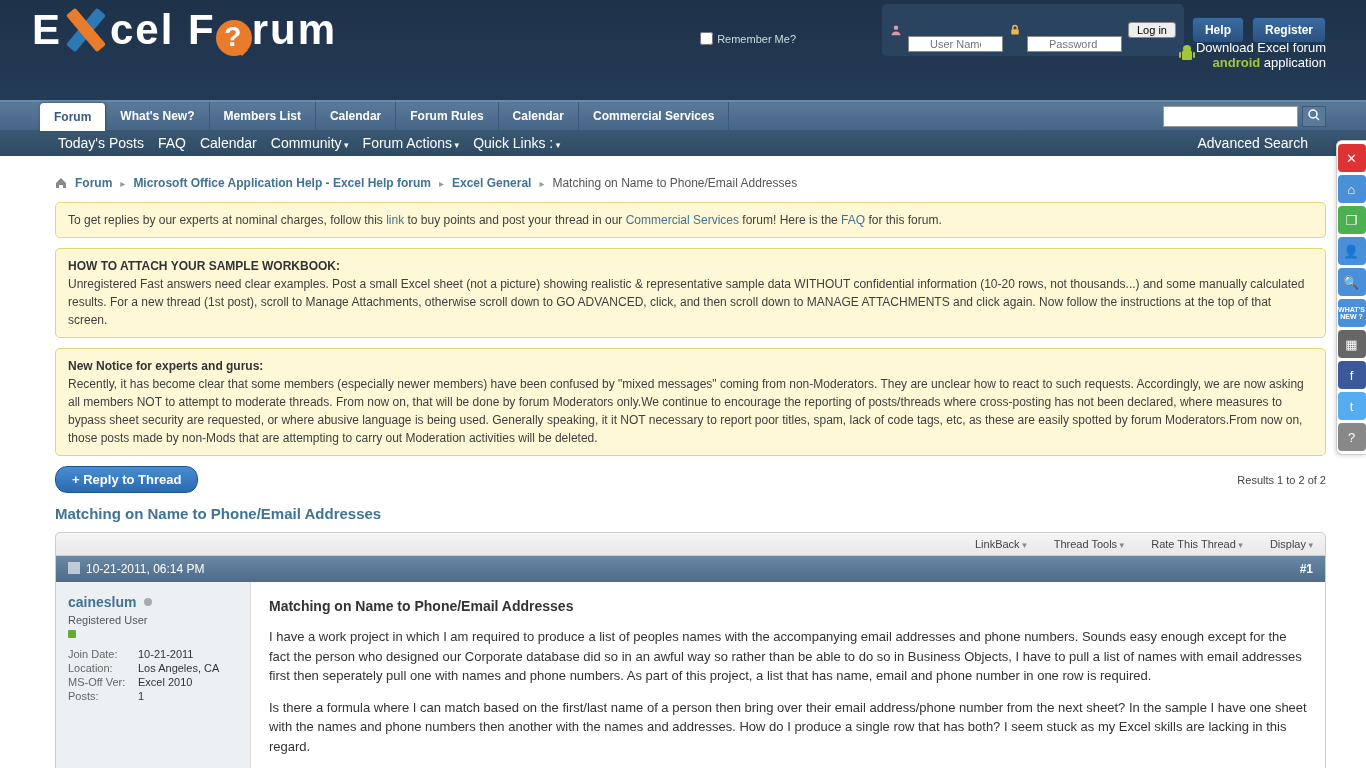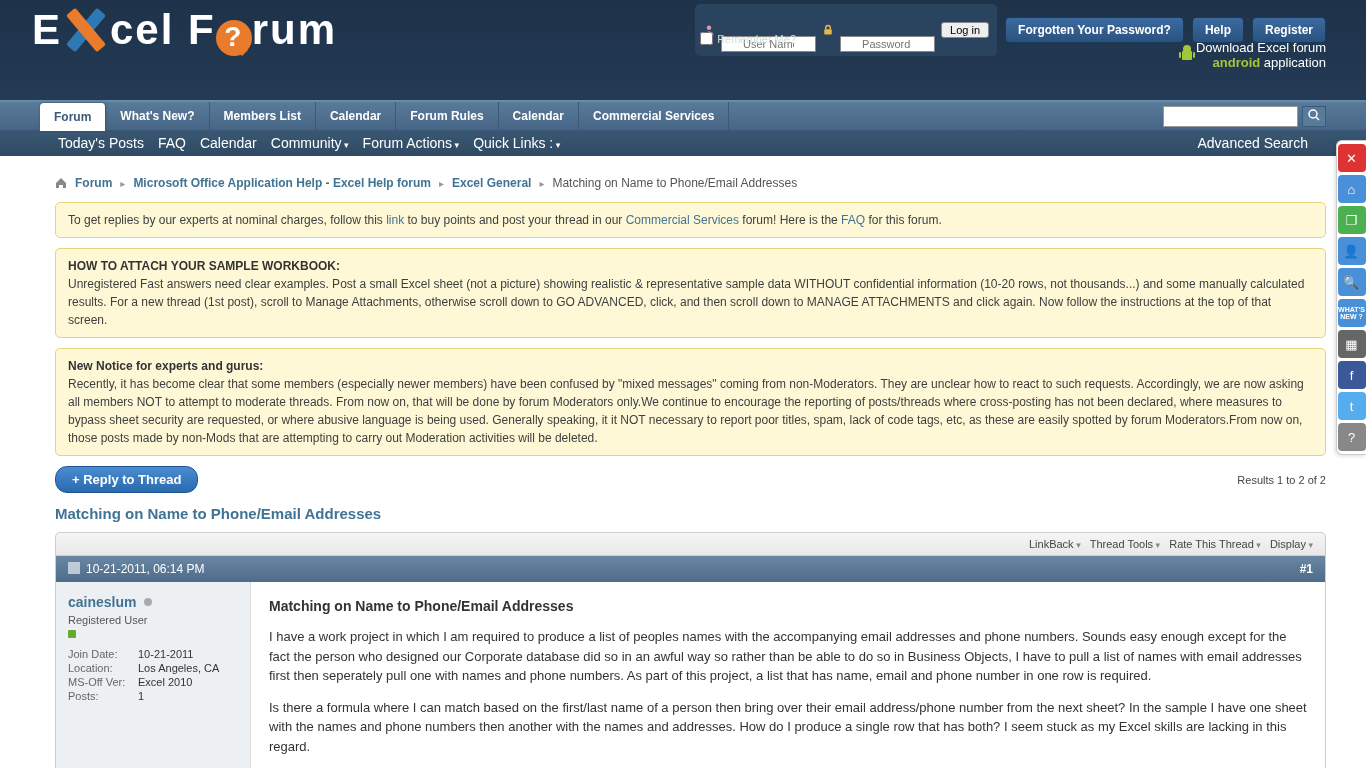--- a/index.html
+++ b/index.html
@@ -44,21 +44,21 @@
 .home-icon{width:12px;height:12px;display:inline-block;}
 .notice { background:#fff8d7; border:1px solid #e6d47a; border-radius:5px; padding:8px 12px; margin-bottom:10px; font-size:12px; color:#3e3e3e; line-height:1.5;}
 .notice a { color:#417394;}
 .notice .nh { font-weight:bold; color:#333;}
 .toolbar-row { display:flex; align-items:center; margin:10px 0 8px;}
 .reply-btn { background: linear-gradient(#4a8cd1, #2a6bb0); color:#fff; font-weight:bold; font-size:13px; padding:5px 16px; border-radius:12px; border:1px solid #1f5690; cursor:pointer;}
 .reply-btn::before{content:'+ ';}
 .results { margin-left:auto; font-size:11px; color:#444;}
 .thread-title { color:#417394; font-weight:bold; font-size:15px; padding:4px 0 10px;}
 .post-tools { background:linear-gradient(#f5f5f5,#e8e8e8); border:1px solid #ccc; border-radius:5px 5px 0 0; padding:5px 12px; text-align:right; font-size:11px; color:#444;}
-.post-tools span { margin-left:6px; cursor:pointer;}
+.post-tools span { margin-left:24px; cursor:pointer;}
 .post-tools span::after{content:' ▾'; font-size:9px; color:#888;}
 .post { border:1px solid #ccc; border-top:none;}
 .post-head { background: linear-gradient(#6a87a3, #4d6c8a); color:#fff; padding:6px 12px; font-size:12px; display:flex;}
 .post-head .pnum { margin-left:auto; font-weight:bold;}
 .post-head .pnum a{color:#fff;text-decoration:none;}
 .post-body { display:flex; background:#f6f6f6;}
 .userbit { width:195px; padding:12px; border-right:1px solid #ddd; background:#edf0f3; font-size:11px;}
 .userbit .uname { color:#417394; font-weight:bold; font-size:14px;}
 .userbit .ustat{display:inline-block;width:8px;height:8px;border-radius:50%;background:#aaa;margin-left:4px;vertical-align:1px;}
 .userbit .utitle { margin:4px 0 2px; color:#555;}
@@ -94,21 +94,20 @@
           <path d="M2 15c0-3 3-5 6-5s6 2 6 5" fill="#d9a"></path>
         </svg>
       <input type="text" placeholder="User Name" style="">
       <svg class="mini-icon" viewBox="0 0 16 16">
           <rect x="3" y="7" width="10" height="7" rx="1" fill="#e6b84d"></rect>
           <path d="M5 7V5a3 3 0 016 0v2" fill="none" stroke="#e6b84d" stroke-width="2"></path>
         </svg>
       <input type="password" placeholder="Password" style="">
       <input type="submit" value="Log in" style="">
     </div>
-    <button class="btn-top">Forgotten Your Password?</button>
     <button class="btn-top">Help</button>
     <button class="btn-top">Register</button>
   </div>
   <div class="remember">
     <input type="checkbox" style="">
     <span>Remember Me?</span>
   </div>
   <div class="dl-badge">
     <svg width="18" height="20" viewBox="0 0 18 20">
         <rect x="4" y="6" width="10" height="9" rx="1" fill="#a4c639"></rect>

